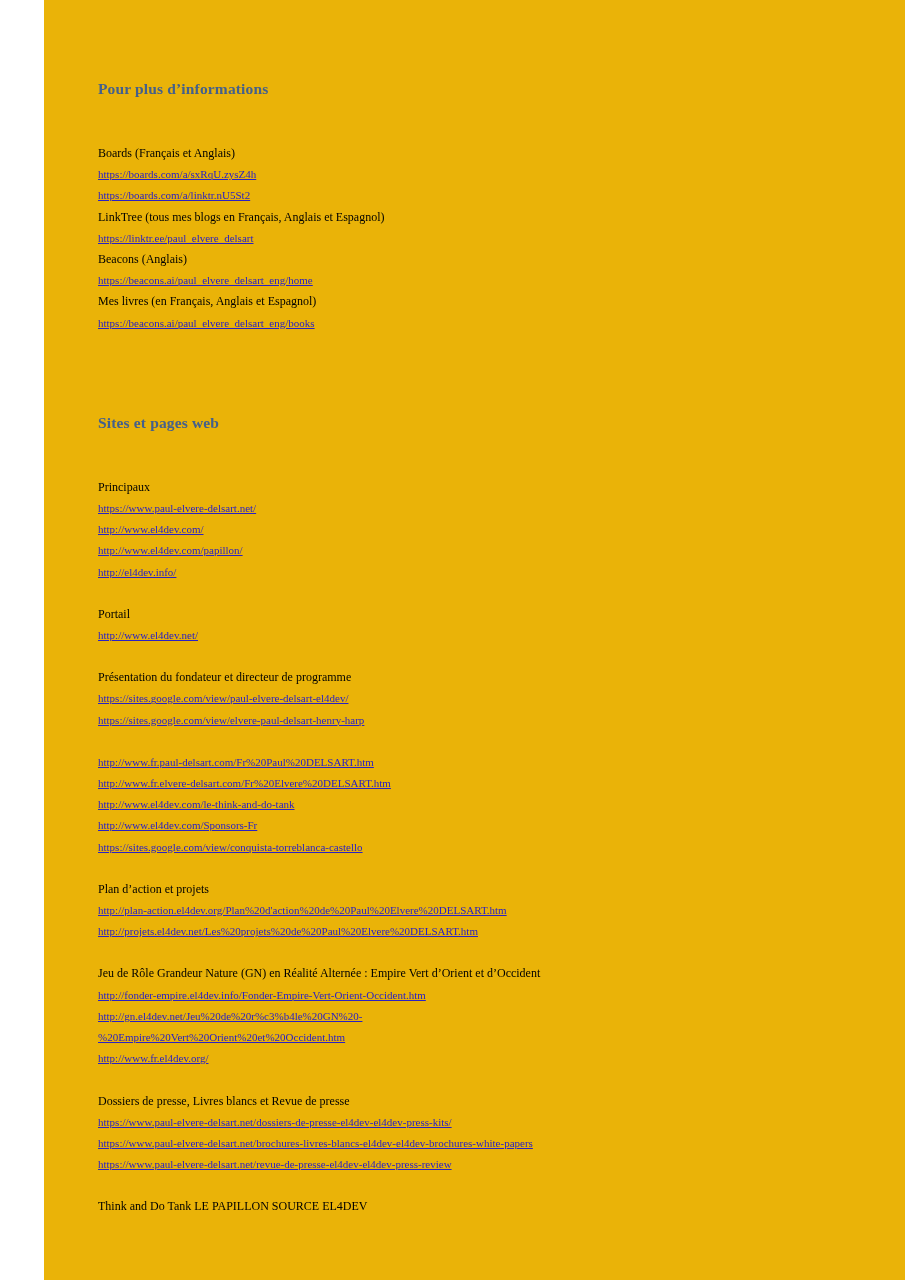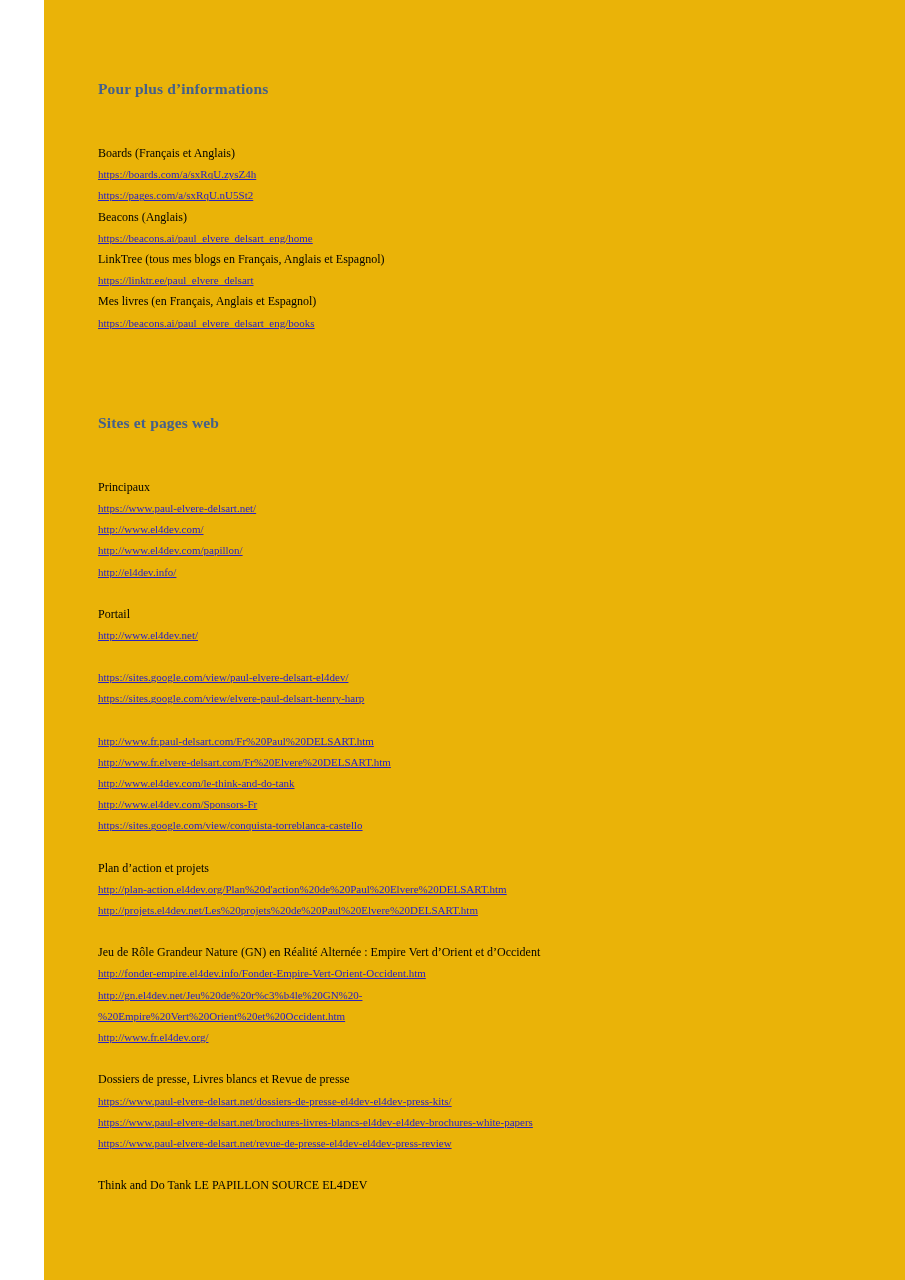--- a/index.html
+++ b/index.html
@@ -72,31 +72,31 @@
 <div class="page">
   <div class="content">
 
     <div class="block">
       <div class="heading">Pour plus d’informations</div>
       <div class="gap-lg"></div>
 
       <div class="block">
         <div class="plain">Boards (Français et Anglais)</div>
         <a class="link"><span class="u">https://boards.com/a/sxRqU.zysZ4h</span></a>
-        <a class="link"><span class="u">https://pages.com/a/sxRqU.nU5St2</span></a>
+        <a class="link"><span class="u">https://boards.com/a/linktr.nU5St2</span></a>
+      </div>
+
+      <div class="block">
+        <div class="plain">LinkTree (tous mes blogs en Français, Anglais et Espagnol)</div>
+        <a class="link"><span class="u">https://linktr.ee/paul_elvere_delsart</span></a>
       </div>
 
       <div class="block">
         <div class="plain">Beacons (Anglais)</div>
         <a class="link"><span class="u">https://beacons.ai/paul_elvere_delsart_eng/home</span></a>
-      </div>
-
-      <div class="block">
-        <div class="plain">LinkTree (tous mes blogs en Français, Anglais et Espagnol)</div>
-        <a class="link"><span class="u">https://linktr.ee/paul_elvere_delsart</span></a>
       </div>
 
       <div class="block">
         <div class="plain">Mes livres (en Français, Anglais et Espagnol)</div>
         <a class="link"><span class="u">https://beacons.ai/paul_elvere_delsart_eng/books</span></a>
       </div>
     </div>
 
     <div class="gap-xl"></div>
 
@@ -115,20 +115,21 @@
       <div class="gap-md"></div>
 
       <div class="block">
         <div class="plain">Portail</div>
         <a class="link"><span class="u">http://www.el4dev.net/</span></a>
       </div>
 
       <div class="gap-md"></div>
 
       <div class="block">
+        <div class="plain">Présentation du fondateur et directeur de programme</div>
         <a class="link"><span class="u">https://sites.google.com/view/paul-elvere-delsart-el4dev/</span></a>
         <a class="link"><span class="u">https://sites.google.com/view/elvere-paul-delsart-henry-harp</span></a>
       </div>
 
       <div class="gap-md"></div>
 
       <div class="block">
         <a class="link"><span class="u">http://www.fr.paul-delsart.com/Fr%20Paul%20DELSART.htm</span></a>
         <a class="link"><span class="u">http://www.fr.elvere-delsart.com/Fr%20Elvere%20DELSART.htm</span></a>
         <a class="link"><span class="u">http://www.el4dev.com/le-think-and-do-tank</span></a>

